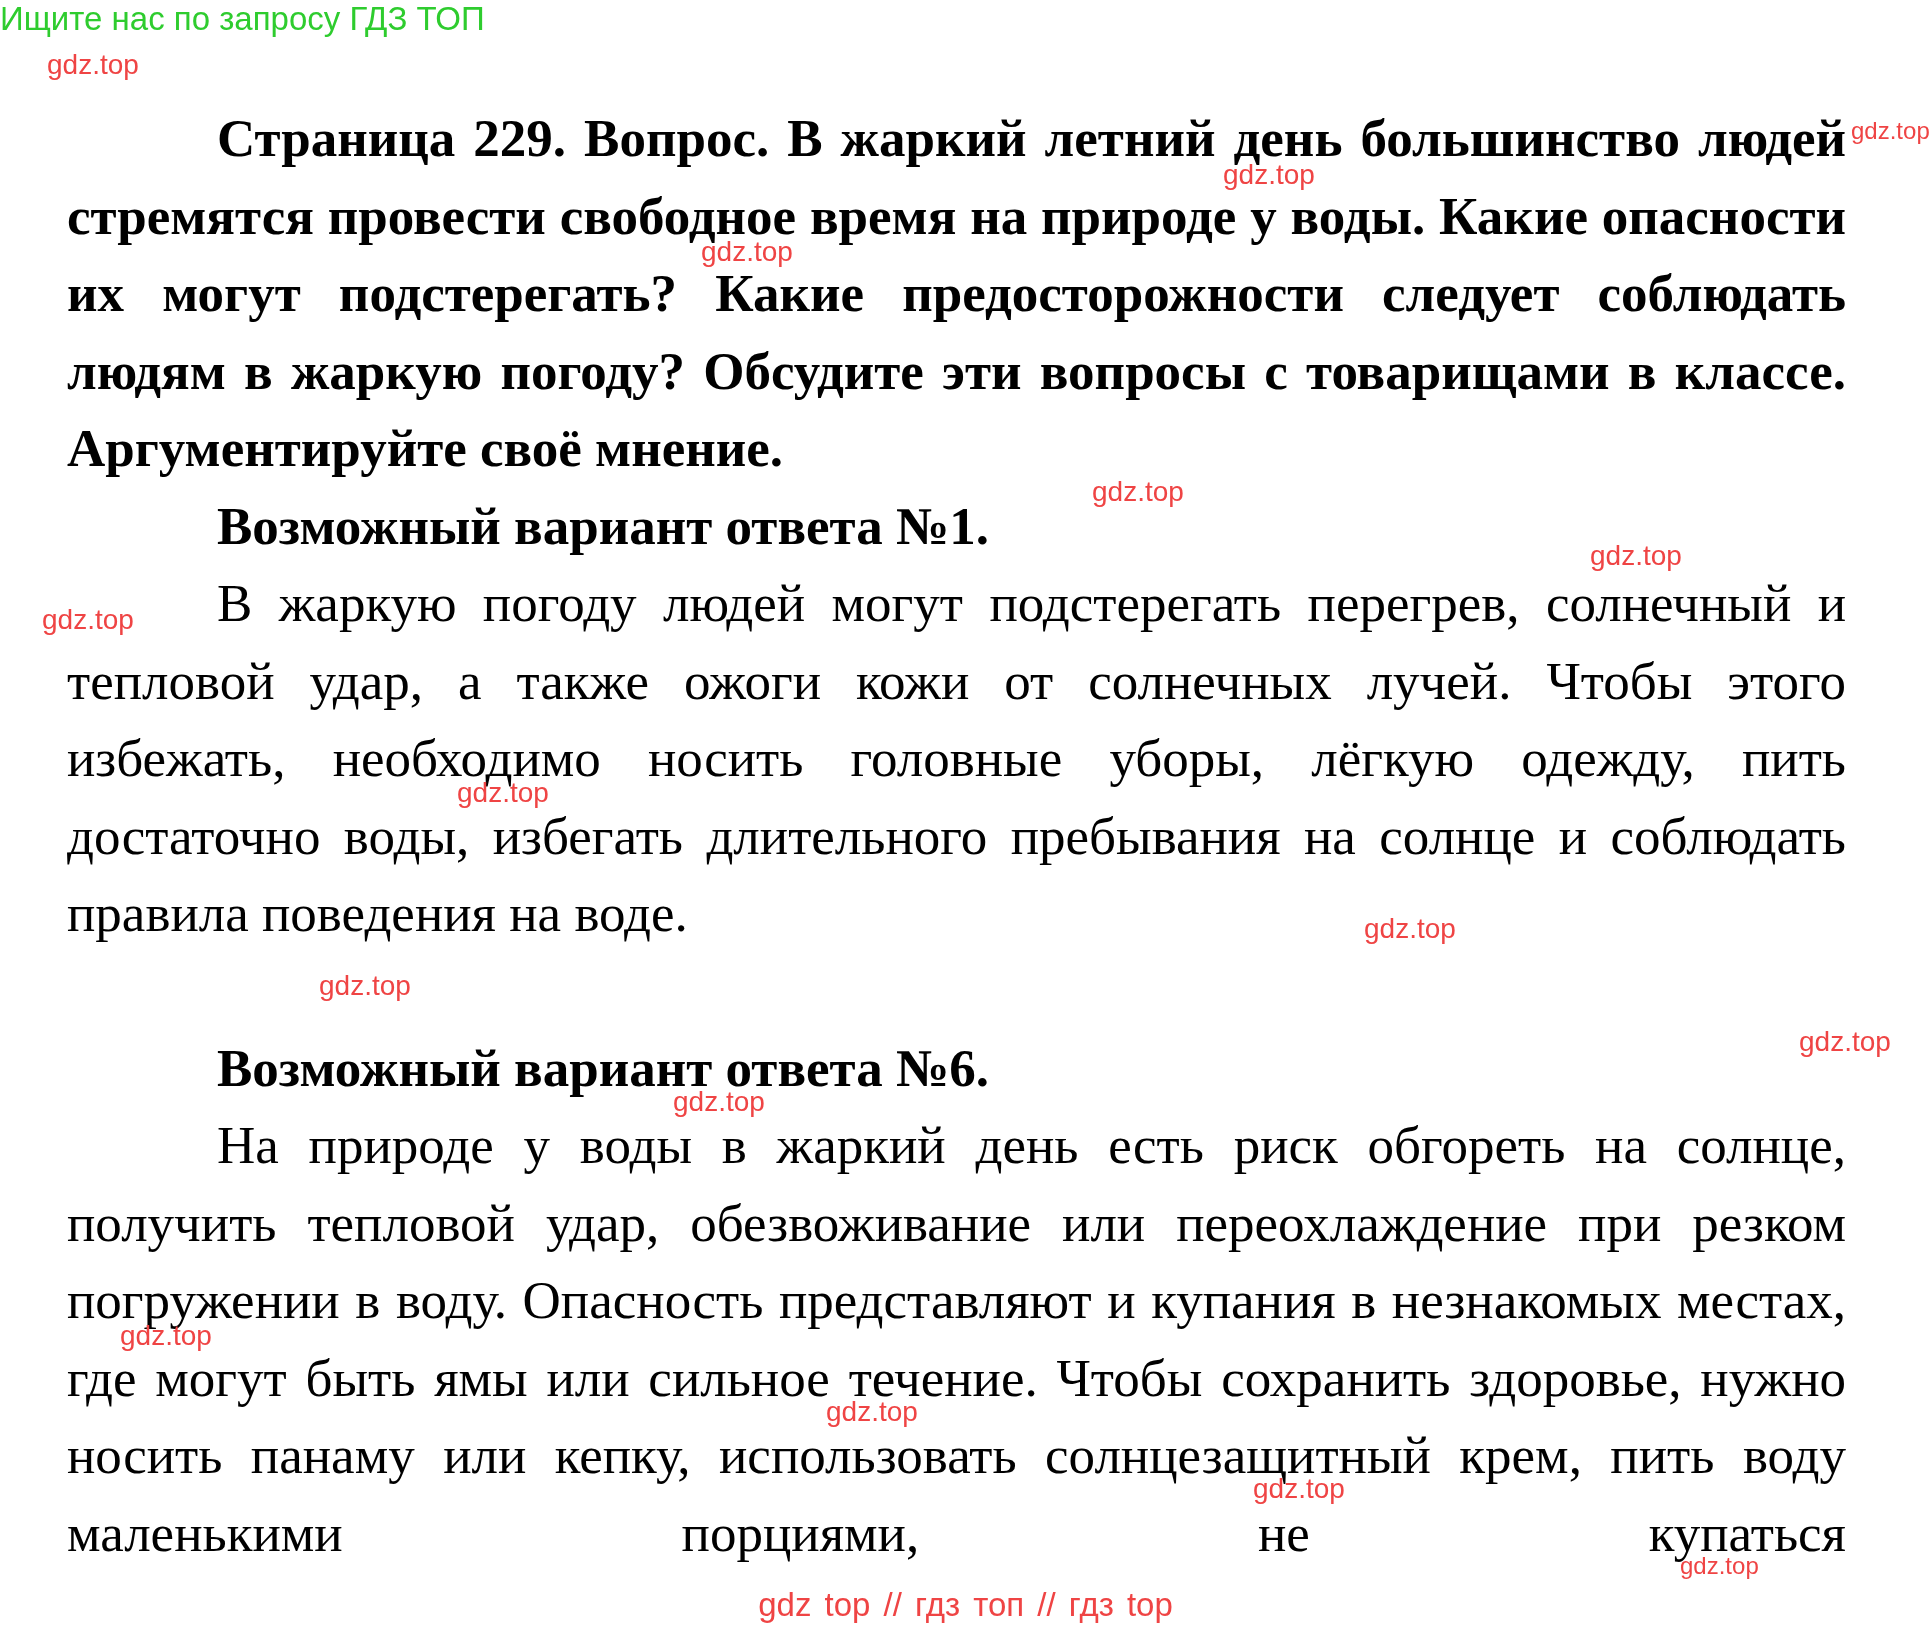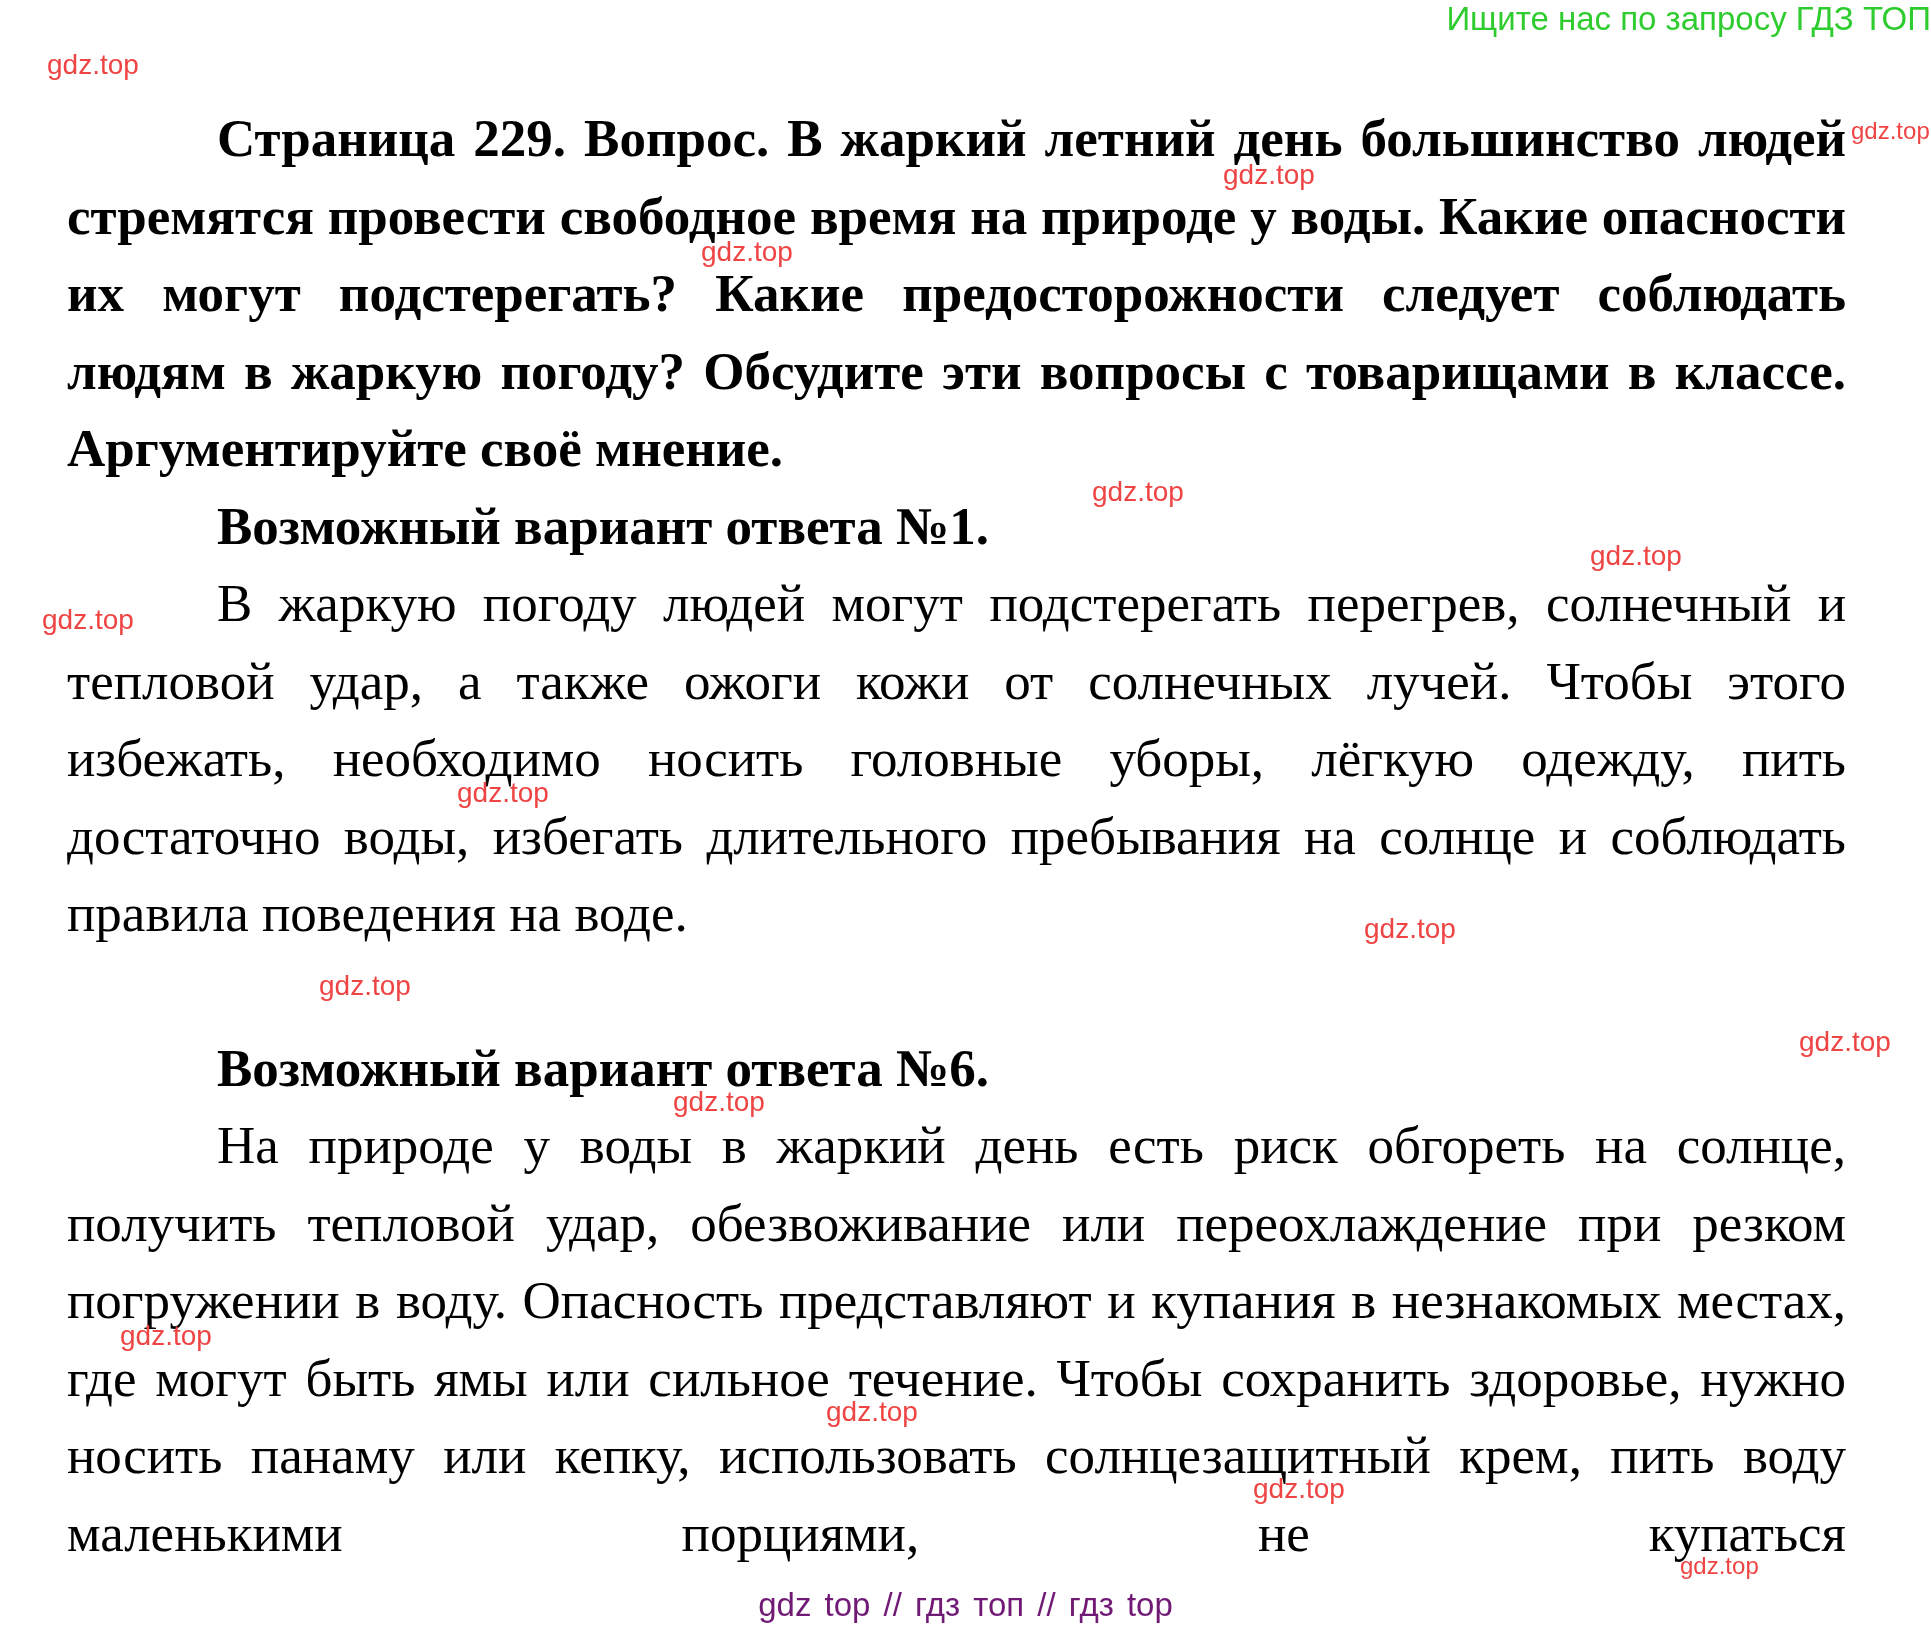--- a/index.html
+++ b/index.html
@@ -1,20 +1,20 @@
 <!DOCTYPE html>
 <html><head>
 <meta charset="utf-8">
 <style>
   html, body { margin:0; padding:0; background:#ffffff; }
   body { width:1931px; height:1627px; position:relative; overflow:hidden; }
-  .top-banner { position:absolute; top:0; left:0; width:1931px; text-align:right;
+  .top-banner { position:absolute; top:0; left:0; width:1931px; text-align:left;
     font-family:"Liberation Sans", sans-serif; font-size:33px; color:#2ecc2e; line-height:38px; }
   .footer { position:absolute; top:1585px; left:0; width:1931px; text-align:center;
-    font-family:"Liberation Sans", sans-serif; font-size:33px; color:#701a75; line-height:40px; word-spacing:4px; }
+    font-family:"Liberation Sans", sans-serif; font-size:33px; color:#ef4444; line-height:40px; word-spacing:4px; }
   .content { position:absolute; left:67px; width:1779px; top:100px;
     font-family:"Liberation Serif", serif; font-size:53px; line-height:77.5px; color:#000; }
   .content p { margin:0; text-align:justify; text-indent:150px; }
   .q { font-weight:bold; }
   .h { font-weight:bold; text-indent:150px; }
   .gap { height:77px; }
   .wm { position:absolute; font-family:"Liberation Sans", sans-serif; font-size:28px; color:#ef4444; line-height:30px; }
   .wm.sm { font-size:24px; }
 </style>
 </head>

